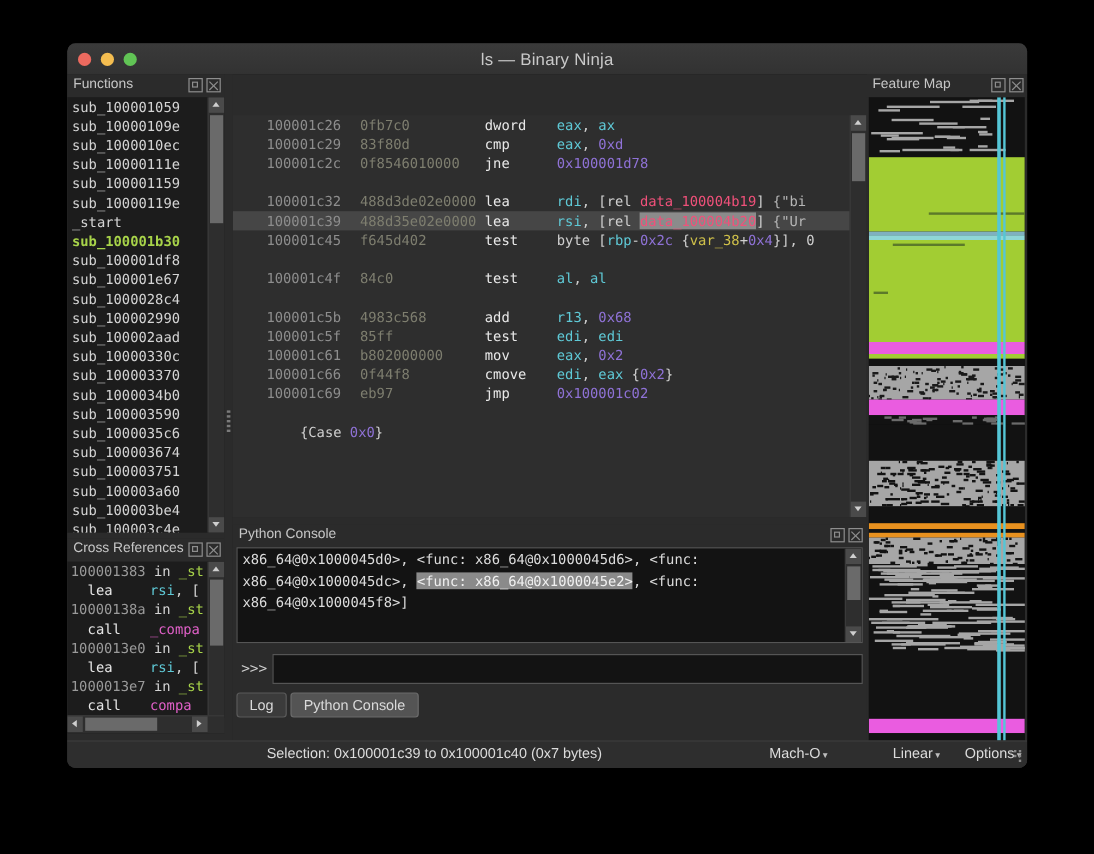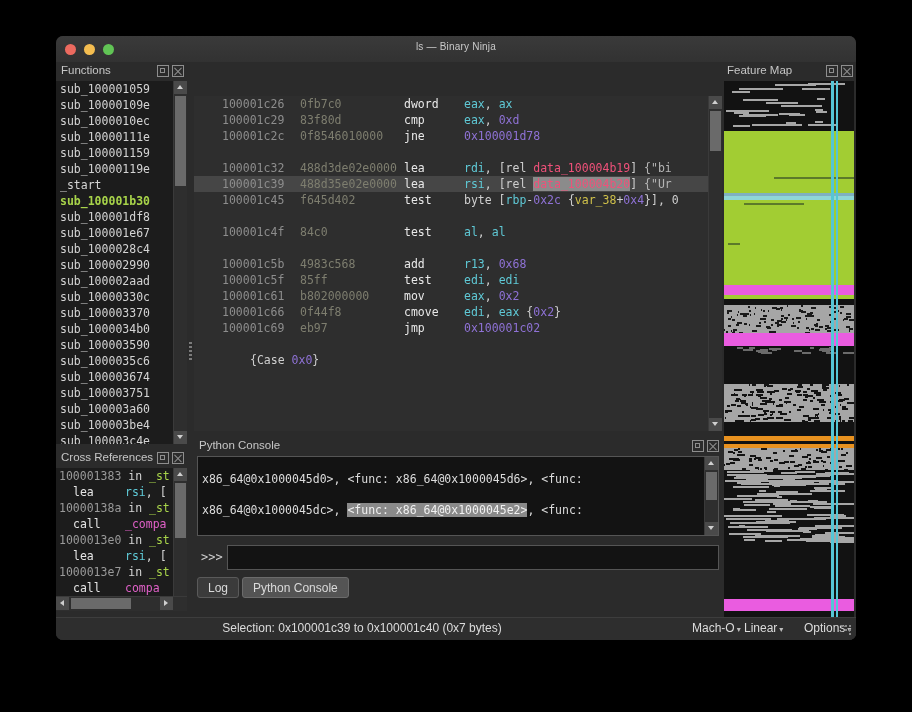--- a/index.html
+++ b/index.html
@@ -31,21 +31,21 @@
   .traffic {
     position: absolute; top: 8px;
     width: 11px; height: 11px; border-radius: 50%;
   }
   .tl-close { left: 9px;  background: #ec6a5f; }
   .tl-min   { left: 28px; background: #f4bd50; }
   .tl-max   { left: 47px; background: #61c455; }
   #window-title {
     position: absolute; left: 0; right: 0; top: 5px;
     text-align: center;
-    font-size: 10px; color: #c9c9c9;
+    font-size: 14px; color: #c9c9c9;
     letter-spacing: .2px;
   }
 
   
   #body {
     position: absolute; top: 26px; left: 0;
     width: 800px; height: 578px;
     background: #2b2b2b;
   }
 
@@ -286,21 +286,21 @@
   #pyout {
     position: absolute; left: 3px; top: 19px;
     width: 522px; height: 80px;
     background: #131313;
     border: 1px solid #555;
     box-sizing: border-box;
     overflow: hidden;
     font-family: "DejaVu Sans Mono", monospace;
     font-size: 11.5px;
   }
-  #pyout .pl { padding: 14px 4px 0 4px; height: 17px; line-height: 17px; color: #dcdcdc; white-space: nowrap; }
+  #pyout .pl { padding: 1px 4px 0 4px; height: 17px; line-height: 17px; color: #dcdcdc; white-space: nowrap; }
   #pyout .hl { background: #8a8a8a; color: #f0f0f0; }
   #pyinput-row {
     position: absolute; left: 3px; top: 108px;
     width: 522px; height: 27px;
   }
   #py-prompt {
     position: absolute; left: 4px; top: 5px;
     font-family: "DejaVu Sans Mono", monospace;
     font-size: 12px; color: #cfcfcf;
   }
@@ -356,21 +356,21 @@
     position: absolute; left: 0; top: 3px; width: 612px;
     text-align: center;
     font-size: 12px; color: #dcdcdc;
   }
   .status-drop {
     position: absolute; top: 3px;
     font-size: 12px; color: #dcdcdc;
     white-space: nowrap;
   }
   .status-drop .caret { font-size: 8px; color: #bdbdbd; margin-left: 2px; }
-  #sd-machoo { left: 636px; }
+  #sd-machoo { left: 585px; }
   #sd-linear { left: 688px; }
   #sd-options { left: 748px; }
   #resize-grip {
     position: absolute; right: 3px; bottom: 3px;
     width: 12px; height: 12px;
   }
   #resize-grip i {
     position: absolute; width: 2px; height: 2px; background: #8a8a8a;
   }
 </style>

